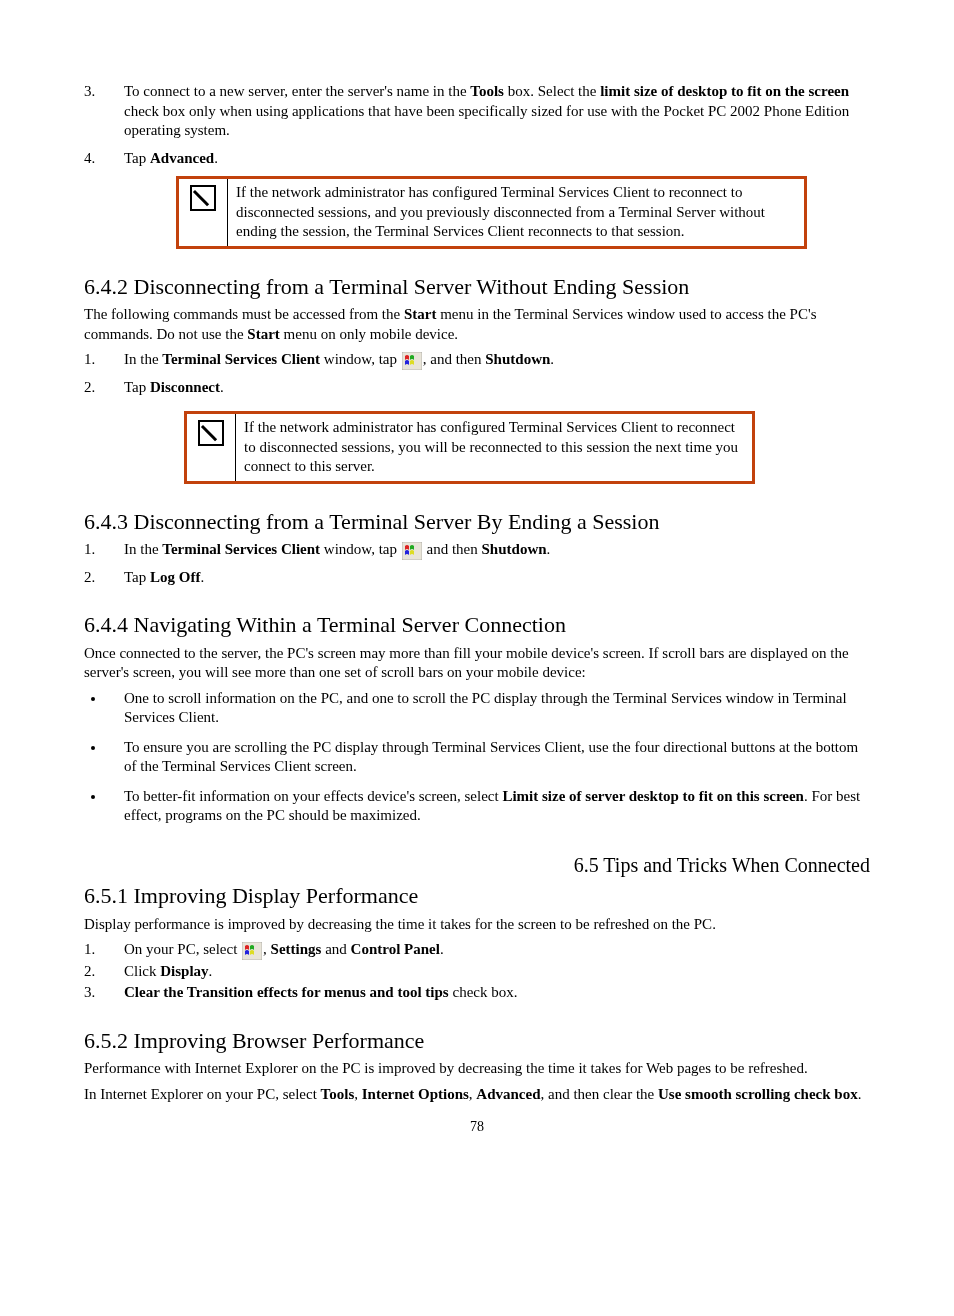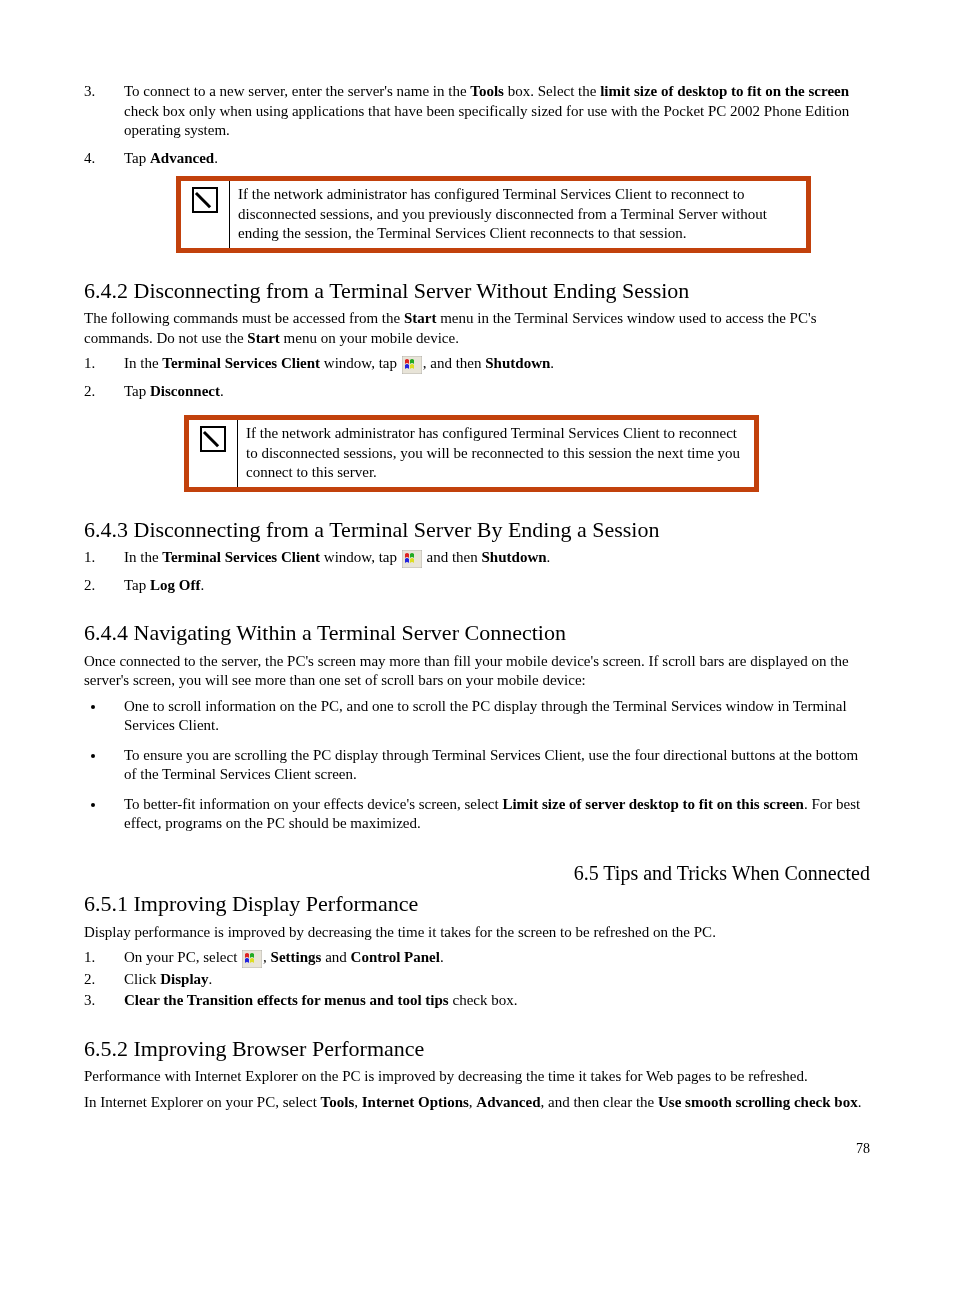--- a/index.html
+++ b/index.html
@@ -19,21 +19,21 @@
   }
   .ol-num {
     width: 40px;
     flex-shrink: 0;
   }
   .ol-body {
     flex: 1;
   }
   .bold { font-weight: bold; }
   .note-table {
-    border: 5px solid #c2410c;
+    border: 3px solid #c2410c;
     border-collapse: collapse;
     margin: 0 0 8px 0;
   }
   .note-table td {
     border: 1px solid #000;
     padding: 4px 8px;
     vertical-align: top;
     font-size: 15px;
   }
   .note-icon-cell {
@@ -80,23 +80,23 @@
   }
   ul.bullets {
     margin: 6px 0 6px 22px;
     padding: 0;
   }
   ul.bullets li {
     margin: 4px 0 10px 0;
     padding-left: 18px;
   }
   .page-num {
-    text-align: right;
+    text-align: center;
     font-size: 14px;
-    margin-top: 28px;
+    margin-top: 14px;
   }
   .note-wrap-1 { margin-left: 92px; }
   .note-wrap-2 { margin-left: 100px; }
 </style>
 </head>
 <body>
 
 <svg width="0" height="0" style="position:absolute">
   <defs>
     <g id="winlogo">
@@ -129,21 +129,21 @@
         <tr>
     <td class="note-icon-cell"><span class="note-icon"></span></td>
     <td style="width:560px">If the network administrator has configured Terminal Services Client to reconnect to disconnected sessions, and you previously disconnected from a Terminal Server without ending the session, the Terminal Services Client reconnects to that session.</td>
   </tr>
 </tbody>
     </table>
 </div>
 
 <h3 class="subsec">6.4.2 Disconnecting from a Terminal Server Without Ending Session</h3>
 <p class="body">
-  <span>The following commands must be accessed from the </span><span class="bold">Start</span><span> menu in the Terminal Services window used to access the PC's commands. Do not use the </span><span class="bold">Start</span><span> menu on your mobile device.</span>
+  <span>The following commands must be accessed from the </span><span class="bold">Start</span><span> menu in the Terminal Services window used to access the PC's commands. Do not use the </span><span class="bold">Start</span><span> menu on only mobile device.</span>
 </p>
 
 <div class="ol-item">
   <div class="ol-num">1.</div>
   <div class="ol-body">
     <span>In the </span><span class="bold">Terminal Services Client</span><span> window, tap </span><svg class="win-icon">
         <use href="#winlogo"></use>
       </svg><span>, and then </span><span class="bold">Shutdown</span><span>.</span>
   </div>
 </div>

